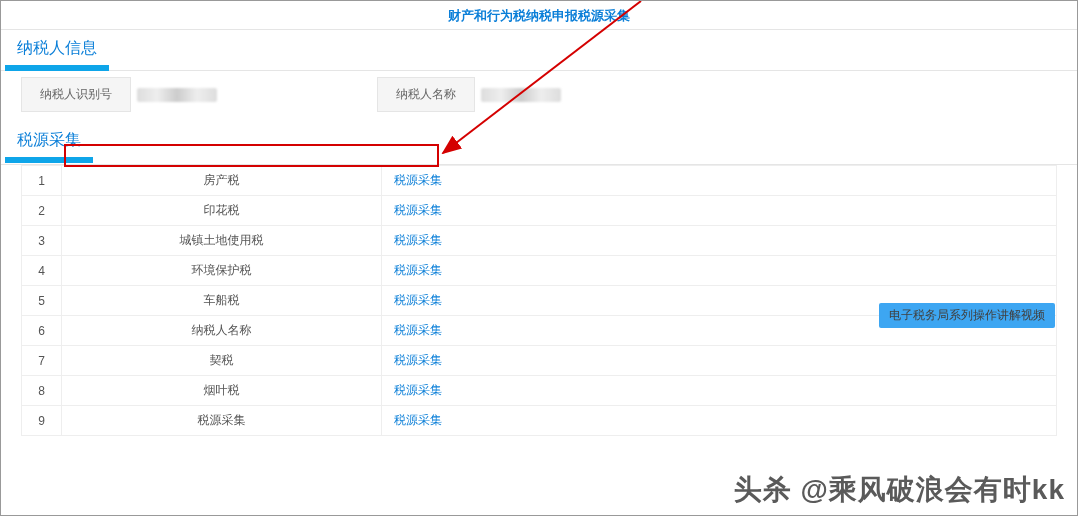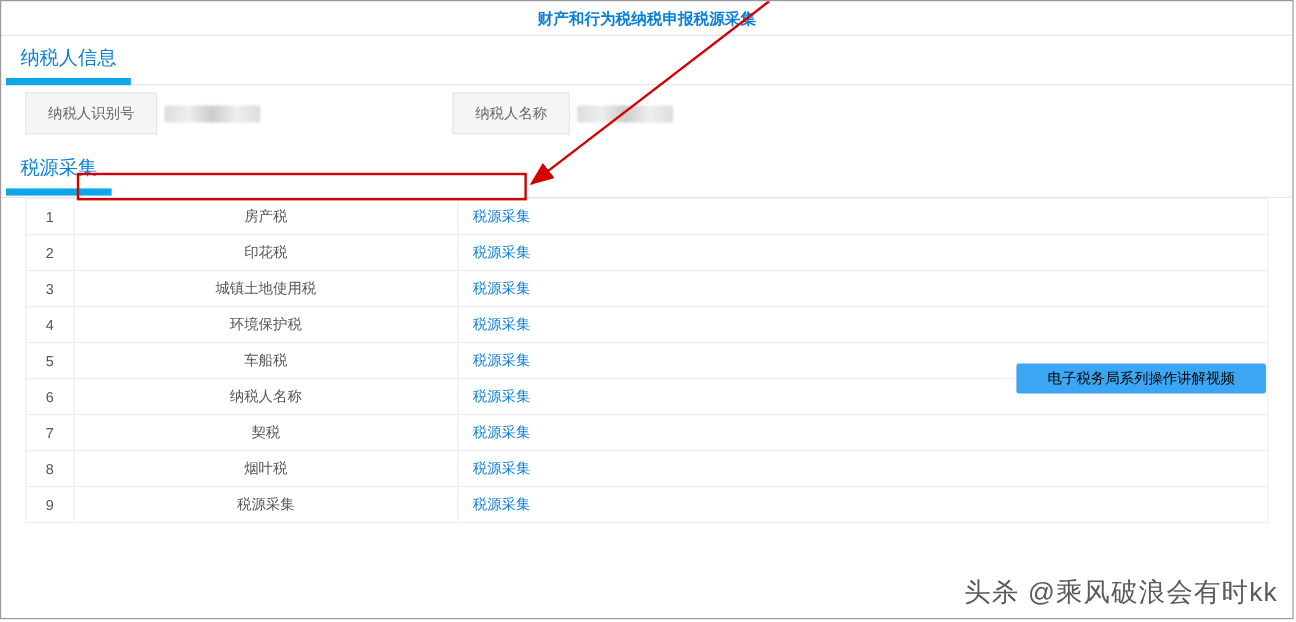--- a/index.html
+++ b/index.html
@@ -92,39 +92,39 @@
     .highlight-box {
       position: absolute;
       border: 2px solid #d40000;
       pointer-events: none;
     }
     .help-btn {
       position: absolute;
       right: 22px;
       top: 302px;
       background: #3da6f2;
-      color: #000000;
-      padding: 4px 26px;
+      color: #404040;
+      padding: 4px 10px;
       font-size: 12px;
       border-radius: 2px;
       cursor: pointer;
     }
     .arrow-svg {
       position: absolute;
       top: 0;
       left: 0;
       pointer-events: none;
     }
     .watermark {
       position: absolute;
       right: 12px;
       bottom: 6px;
-      font-size: 22px;
+      font-size: 28px;
       color: #5a5a5a;
-      font-weight: 400;
+      font-weight: 700;
       letter-spacing: 1px;
       text-shadow: 0 0 2px #fff;
     }
     .sep { margin-top: 4px; margin-bottom: 2px;}
     .info-cell-2 { }
   </style>
 </head>
 <body>
 
 <div class="outer">

